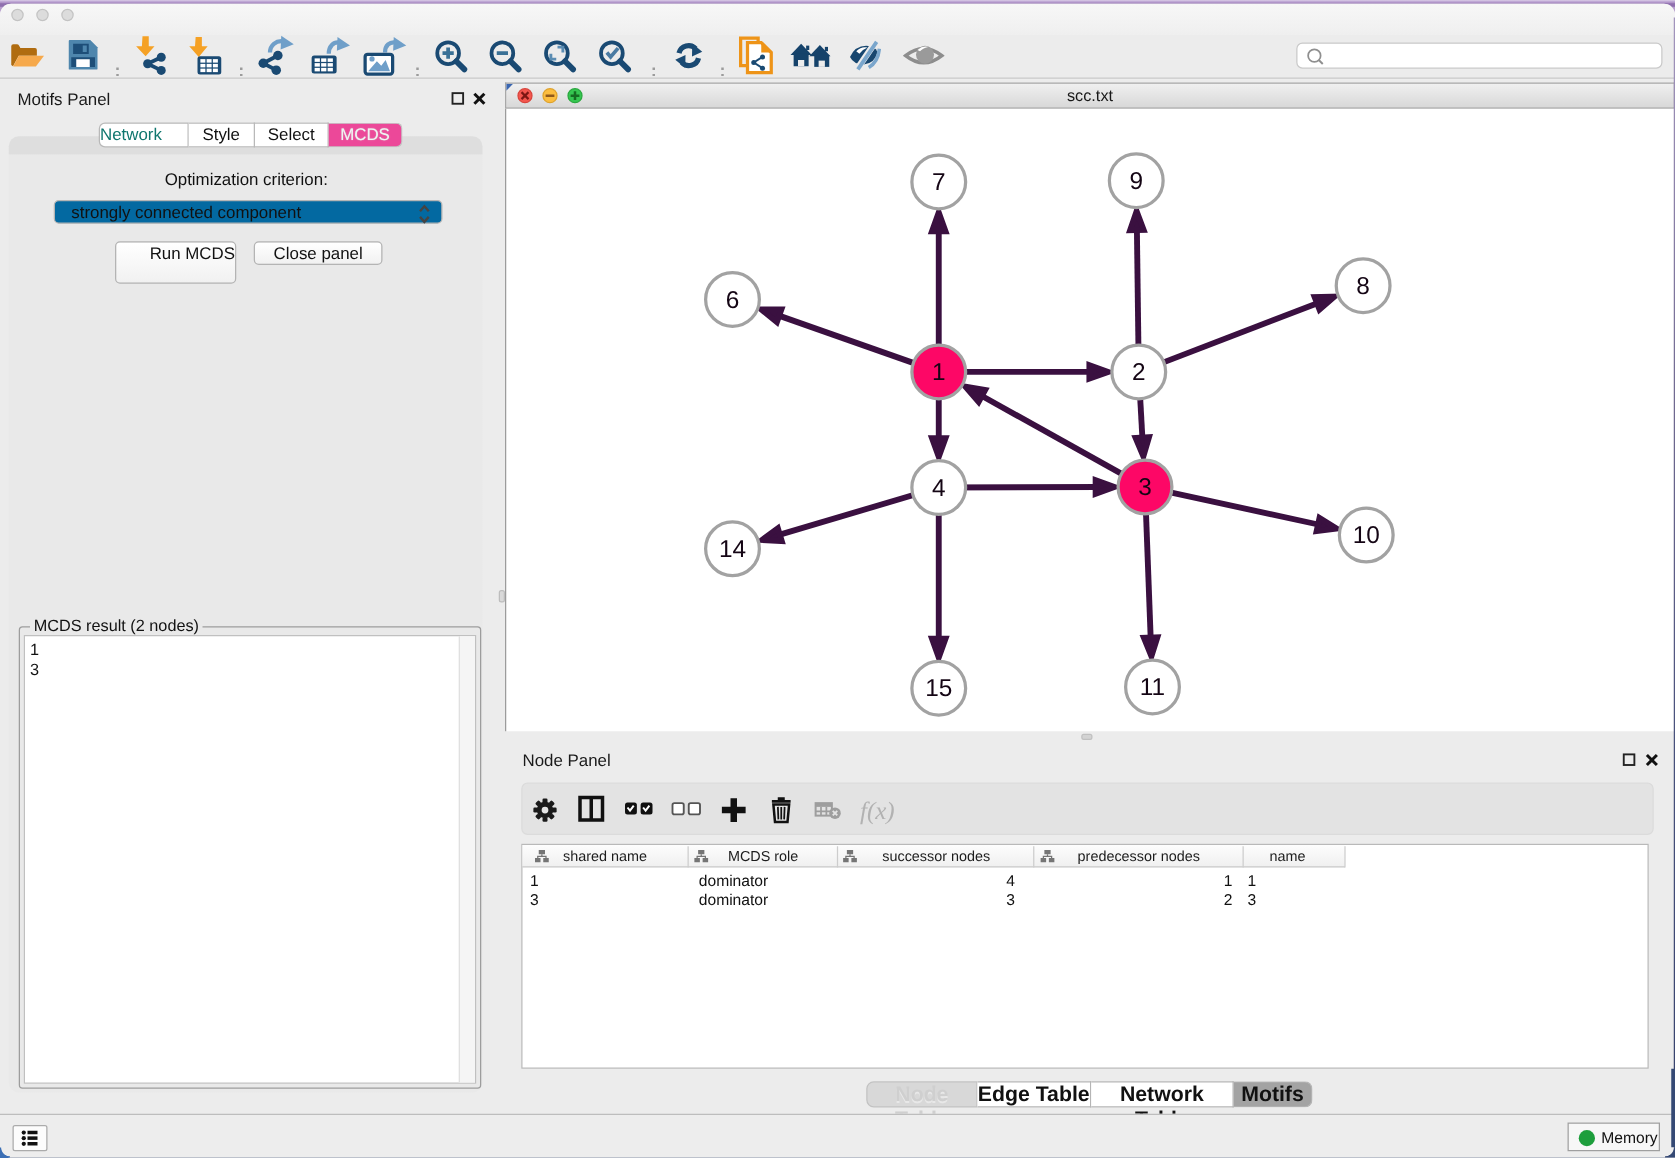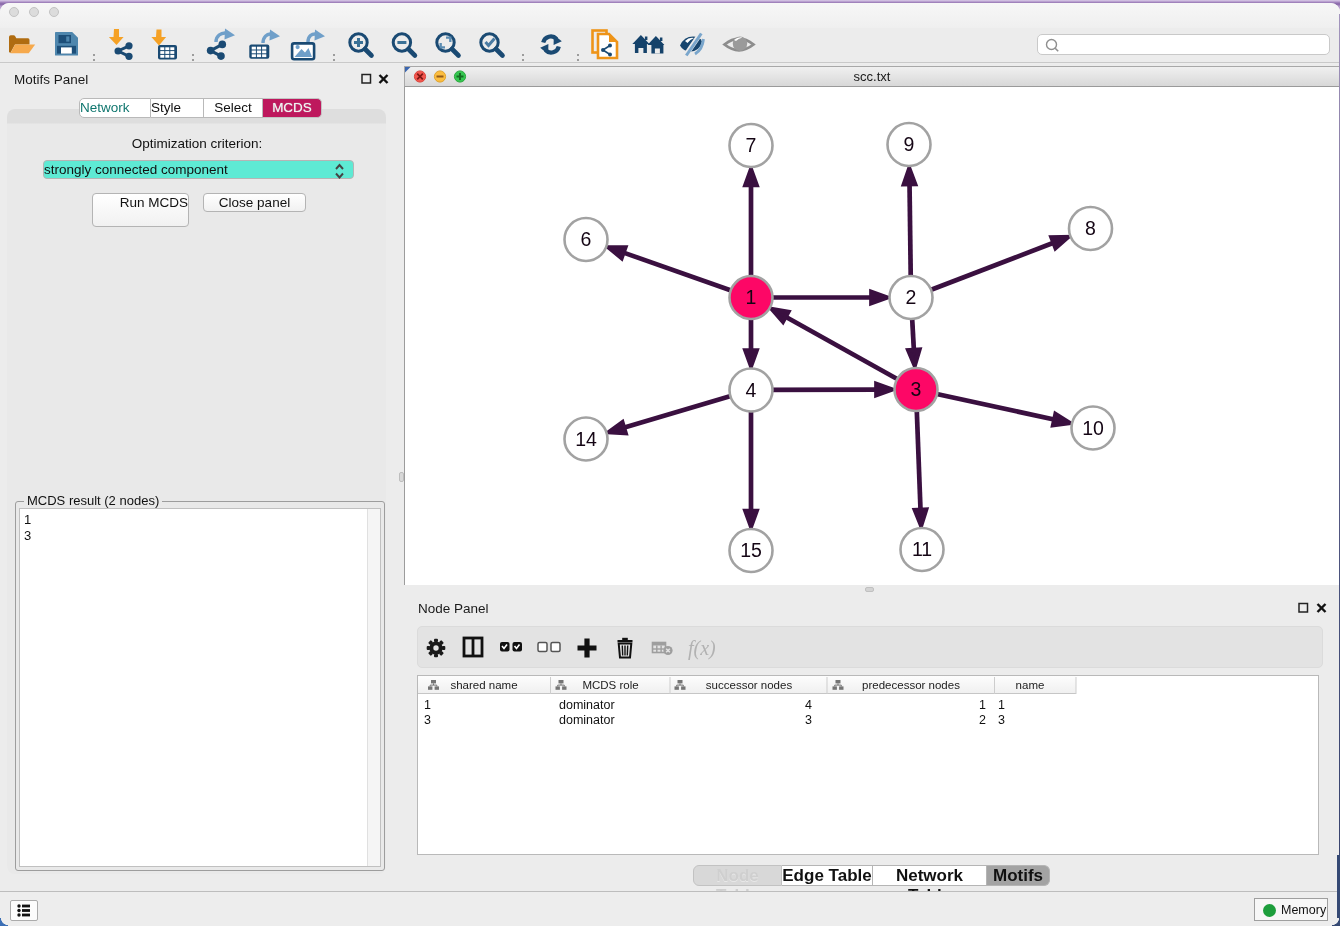--- a/index.html
+++ b/index.html
@@ -190,26 +190,26 @@
 <div id="main">
 <div class="abs" style="left:14px;top:72px;font-size:13.5px;color:#1a1a1a">Motifs Panel</div>
 <svg class="abs" style="left:358px;top:71px" width="36" height="16">
   <rect x="4" y="3.5" width="8.5" height="8.5" fill="none" stroke="#222" stroke-width="1.5"></rect>
   <line x1="21.5" y1="4" x2="29.5" y2="12" stroke="#111" stroke-width="2.4"></line>
   <line x1="29.5" y1="4" x2="21.5" y2="12" stroke="#111" stroke-width="2.4"></line>
 </svg>
 <div class="abs" style="left:7px;top:109px;width:379px;height:765px;border-radius:8px;background:linear-gradient(#dedede 0px,#dedede 14px,#e9e9e9 15px,#e9e9e9 100%)"></div>
 <div class="abs" style="left:79px;top:98px;height:19.5px;display:flex;font-size:13.5px">
   <div style="width:72px;background:#fff;border:1px solid #b9b9b9;border-radius:5px 0 0 5px;text-align:left;line-height:18px;color:#0f766e">Network</div>
-  <div style="width:53px;background:#fff;border:1px solid #b9b9b9;border-left:none;text-align:left;line-height:18px;color:#111">Style</div>
+  <div style="width:53px;background:#fff;border:1px solid #b9b9b9;border-left:none;text-align:center;line-height:18px;color:#111">Style</div>
   <div style="width:59px;background:#fff;border:1px solid #b9b9b9;border-left:none;text-align:center;line-height:18px;color:#111">Select</div>
-  <div style="width:59px;background:#be185d;border:1px solid #c4c4c4;border-left:none;border-radius:0 5px 5px 0;text-align:center;line-height:18px;color:#f2f2f2;text-shadow:0 0 1px #cfcfcf">MCDS</div>
+  <div style="width:59px;background:#ec4899;border:1px solid #c4c4c4;border-left:none;border-radius:0 5px 5px 0;text-align:center;line-height:18px;color:#f2f2f2;text-shadow:0 0 1px #cfcfcf">MCDS</div>
 </div>
 <div class="abs" style="left:0;top:136px;width:394px;text-align:center;font-size:13.5px;color:#111">Optimization criterion:</div>
-<div class="abs" style="left:43px;top:160px;width:311px;height:19px;background:#5eead4;border:1px solid #b5b5b5;border-radius:4px;font-size:13.5px;color:#111;line-height:17px;">strongly connected component
+<div class="abs" style="left:43px;top:160px;width:311px;height:19px;background:#0369a1;border:1px solid #b5b5b5;border-radius:4px;font-size:13.5px;color:#111;line-height:17px;padding-left:13px">strongly connected component
   <svg width="11" height="17" style="position:absolute;right:8px;top:1.5px">
     <polyline points="2,6 5.5,2 9,6" fill="none" stroke="#444" stroke-width="1.9"></polyline>
     <polyline points="2,10.5 5.5,14.5 9,10.5" fill="none" stroke="#444" stroke-width="1.9"></polyline>
   </svg>
 </div>
 <div class="abs btnface" style="left:92px;top:193px;width:97px;height:34px;text-align:right;font-size:13.5px;line-height:17px;color:#111">Run MCDS</div>
 <div class="abs btnface" style="left:203px;top:193px;width:103px;height:18.5px;text-align:center;font-size:13.5px;line-height:17px;color:#111">Close panel</div>
 <div class="abs" style="left:15px;top:501px;width:370px;height:370px;border:1px solid #9d9d9d;border-radius:3px"></div>
 <div class="abs" style="left:24px;top:494px;height:13px;padding:0 3px;background:#e9e9e9;font-size:13px;color:#111;line-height:13px">MCDS result (2 nodes)</div>
 <div class="abs" style="left:19px;top:508px;width:362px;height:359px;background:#fff;border:1px solid #c0c0c0">

